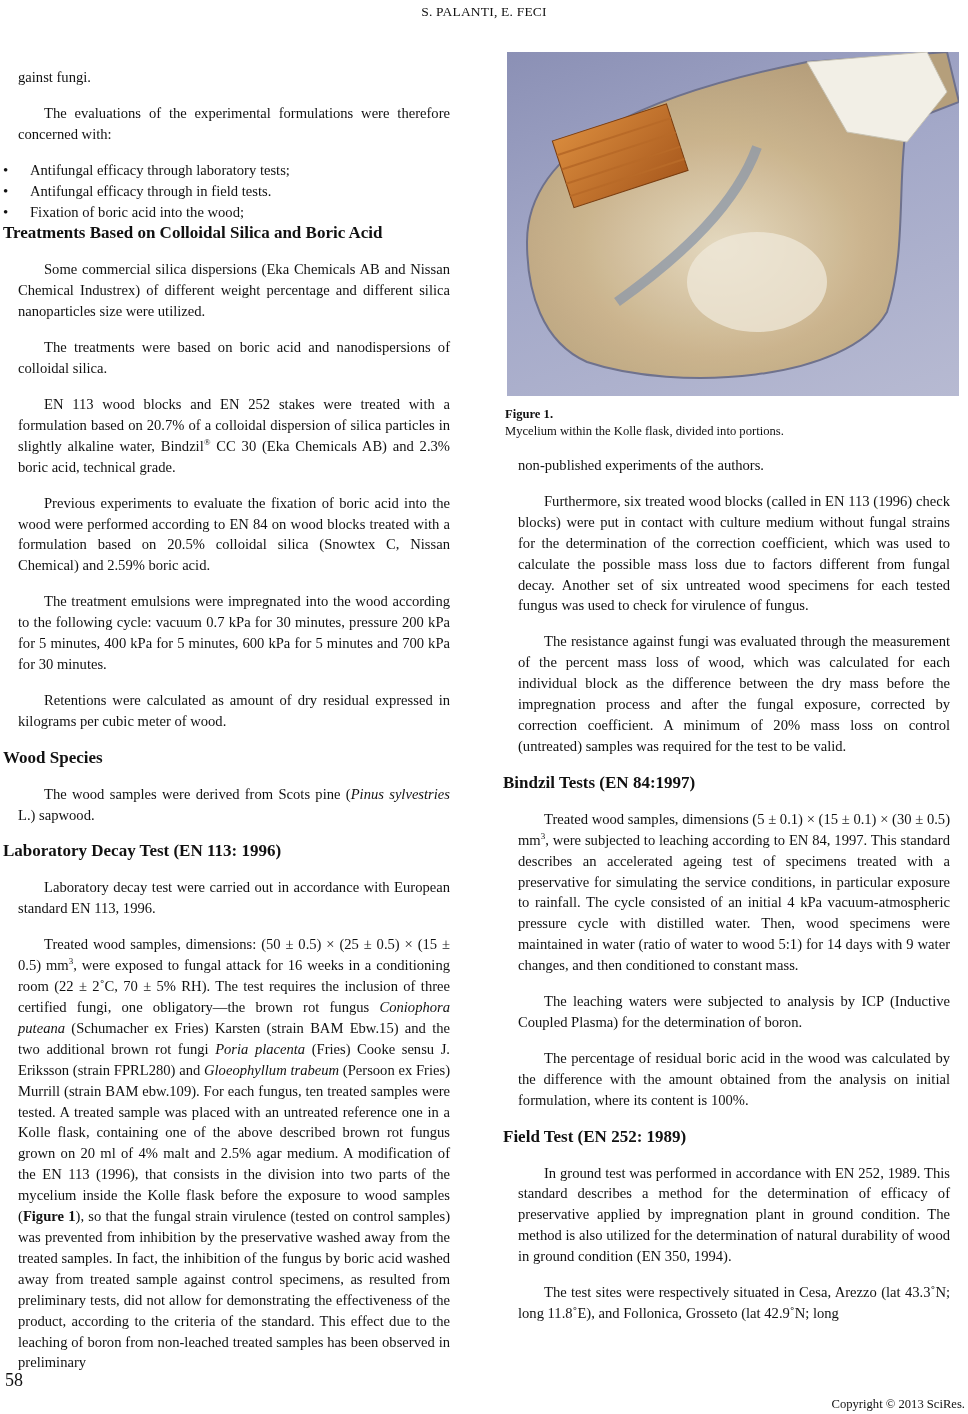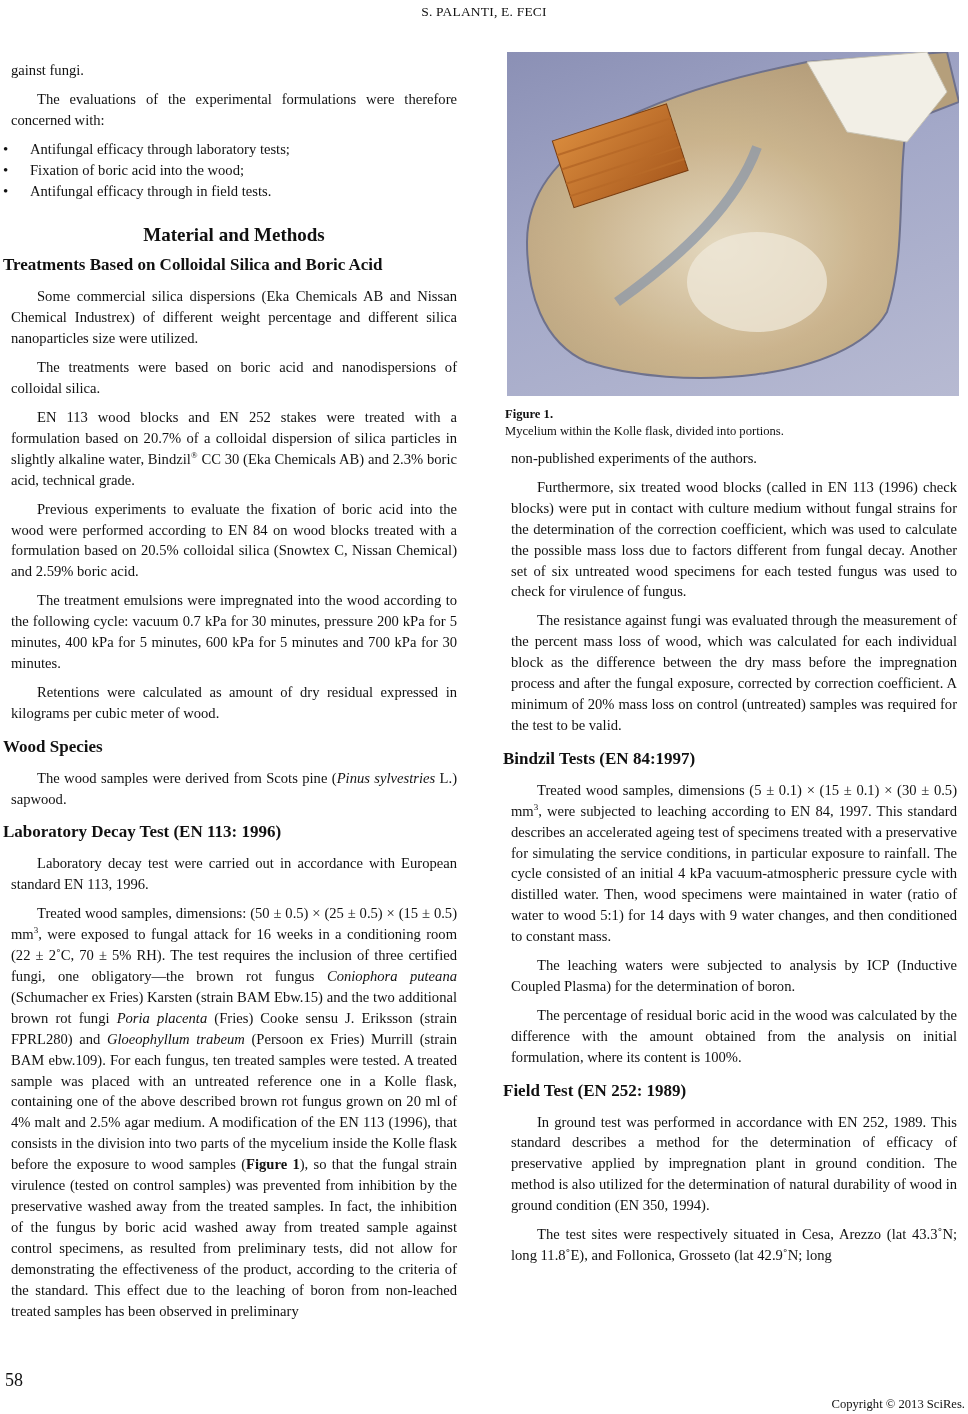--- a/index.html
+++ b/index.html
@@ -3,21 +3,21 @@
 <meta charset="utf-8">
 <style>
   html, body { margin: 0; padding: 0; background: #ffffff; }
   body { width: 968px; height: 1414px; position: relative; overflow: hidden;
          font-family: "Liberation Serif", "DejaVu Serif", serif; color: #111; }
   .running-head { position: absolute; top: 4px; left: 0; width: 968px; text-align: center;
                   font-size: 13.5px; letter-spacing: 0.2px; }
   .col { position: absolute; top: 52px; width: 462px; font-size: 14.6px; line-height: 20.9px; }
   .col-left { left: 3px; }
   .col-right { left: 503px; }
-  p { margin: 8px; text-align: justify; text-indent: 26px; }
+  p { margin: 15px; text-align: justify; text-indent: 26px; }
   p.noindent { text-indent: 0; }
   ul.bullets { list-style: none; margin: 0; padding: 0; }
   ul.bullets li { position: relative; padding-left: 27px; }
   ul.bullets li::before { content: "\2022"; position: absolute; left: 0; top: 0; font-size: 15px; }
   h1.section { font-size: 19px; font-weight: bold; text-align: center; margin: 22px 0 7px 0; line-height: 24px; }
   h2.subsection { font-size: 17px; font-weight: bold; margin: 0 0 10px 0; line-height: 22px; }
   h2.gap { margin-top: 12px; }
   .figure { width: 452px; height: 344px; margin: 0 0 10px 4px; position: relative; overflow: hidden;
             background: linear-gradient(160deg, #8b90b5 0%, #a3a8c8 45%, #b7bad2 100%); }
   .caption { font-size: 12.6px; line-height: 17px; margin: 0 0 8px 2px; }
@@ -29,25 +29,24 @@
 </head>
 <body>
 
 <div class="running-head">S. PALANTI, E. FECI</div>
 
 <div class="col col-left">
   <p class="noindent">gainst fungi.</p>
   <p>The evaluations of the experimental formulations were therefore concerned with:</p>
   <ul class="bullets">
     <li>Antifungal efficacy through laboratory tests;</li>
+    <li>Antifungal efficacy through in field tests.</li>
     <li>Fixation of boric acid into the wood;</li>
-    <li>Antifungal efficacy through in field tests.</li>
   </ul>
 
-  <h1 class="section">Material and Methods</h1>
 
   <h2 class="subsection">Treatments Based on Colloidal Silica and Boric Acid</h2>
   <p>Some commercial silica dispersions (Eka Chemicals AB and Nissan Chemical Industrex) of different weight percentage and different silica nanoparticles size were utilized.</p>
   <p>The treatments were based on boric acid and nanodispersions of colloidal silica.</p>
   <p><span>EN 113 wood blocks and EN 252 stakes were treated with a formulation based on 20.7% of a colloidal dispersion of silica particles in slightly alkaline water, Bindzil</span><sup>®</sup><span> CC 30 (Eka Chemicals AB) and 2.3% boric acid, technical grade.</span></p>
   <p>Previous experiments to evaluate the fixation of boric acid into the wood were performed according to EN 84 on wood blocks treated with a formulation based on 20.5% colloidal silica (Snowtex C, Nissan Chemical) and 2.59% boric acid.</p>
   <p>The treatment emulsions were impregnated into the wood according to the following cycle: vacuum 0.7 kPa for 30 minutes, pressure 200 kPa for 5 minutes, 400 kPa for 5 minutes, 600 kPa for 5 minutes and 700 kPa for 30 minutes.</p>
   <p>Retentions were calculated as amount of dry residual expressed in kilograms per cubic meter of wood.</p>
 
   <h2 class="subsection gap">Wood Species</h2>

